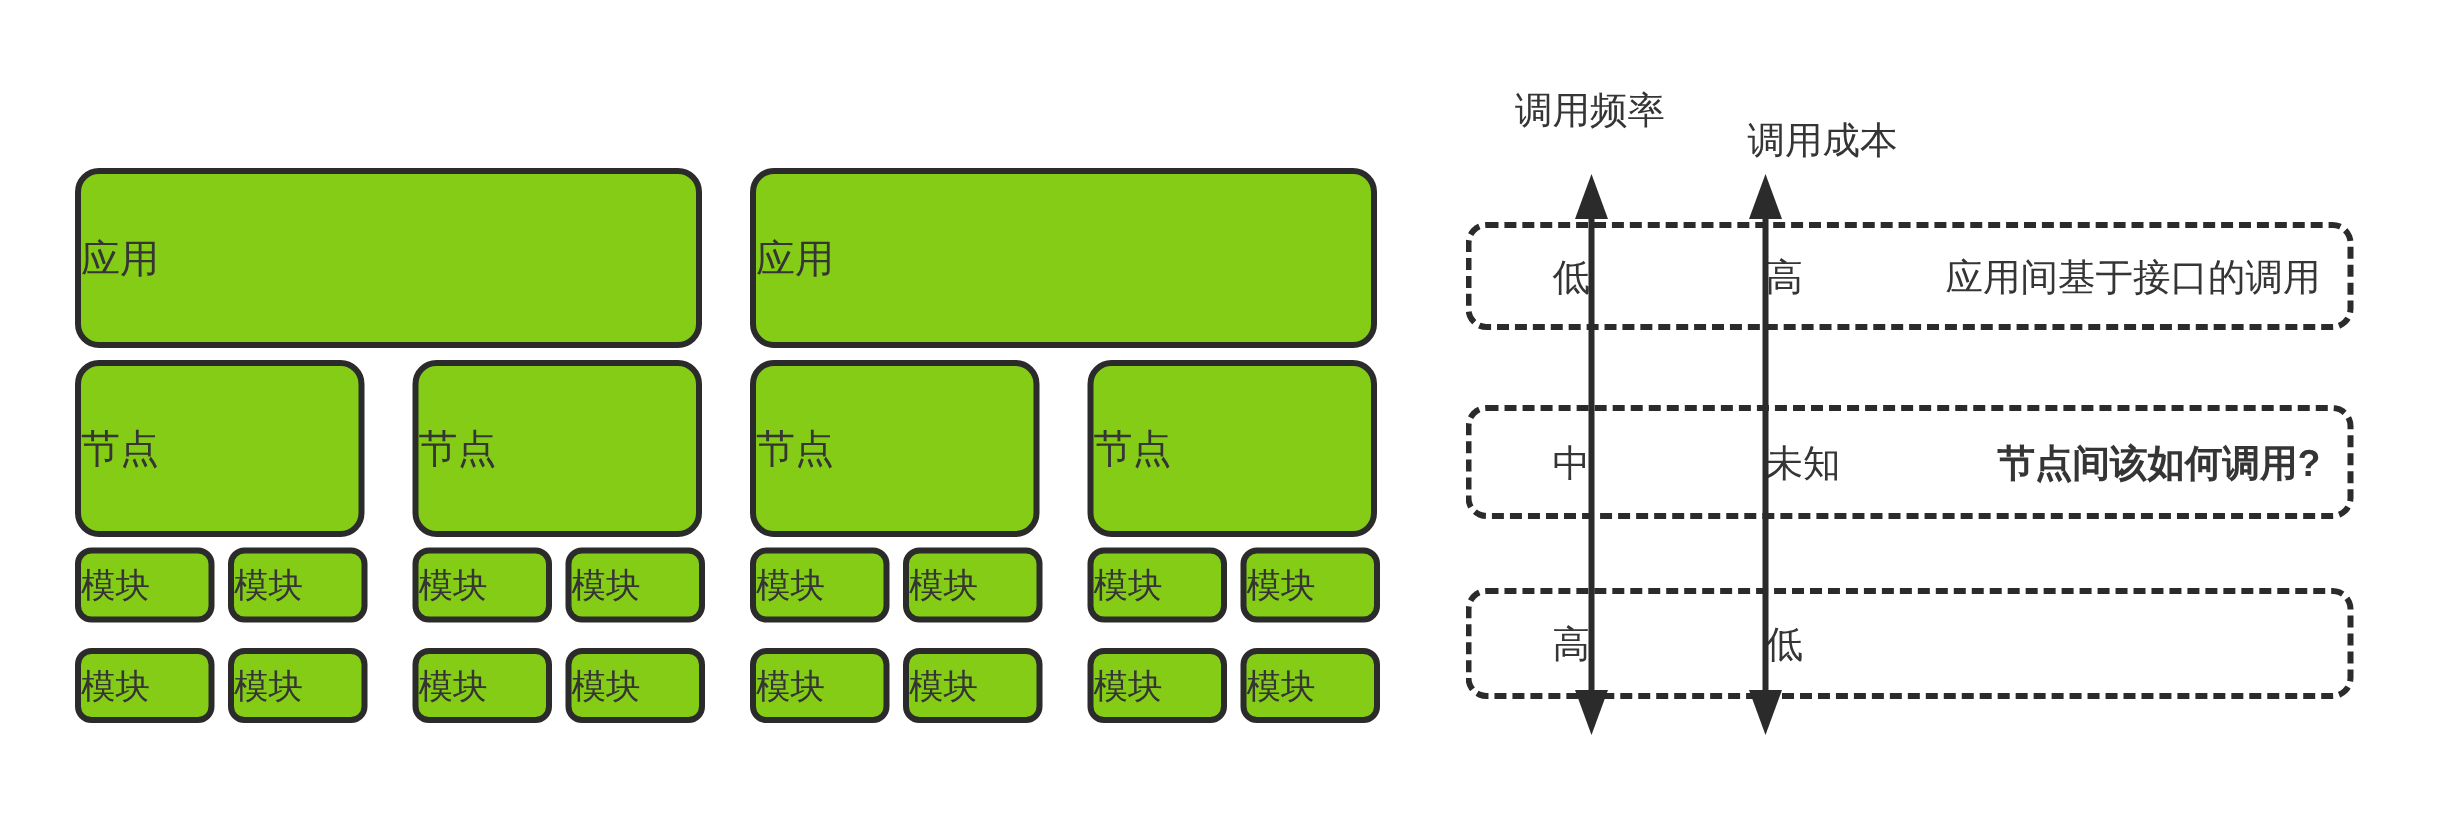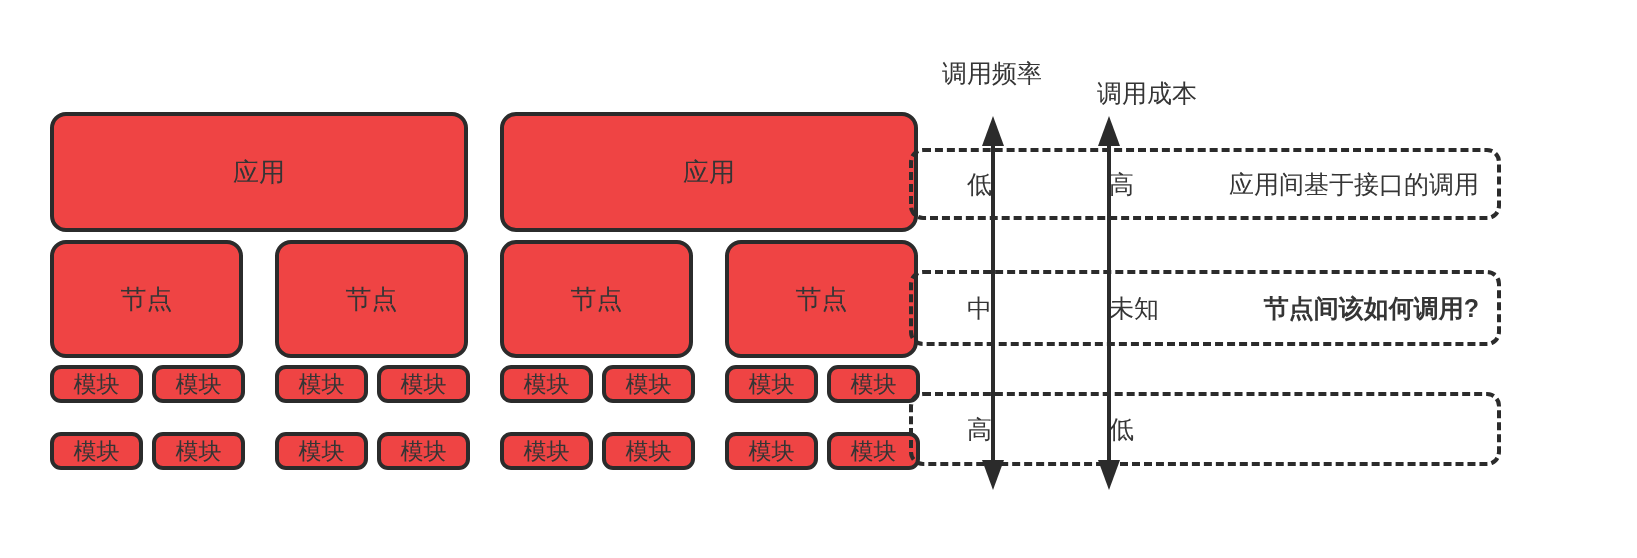--- a/index.html
+++ b/index.html
@@ -16,55 +16,55 @@
   
   .cluster{position:absolute;top:112px;width:418px;height:378px;}
   .cluster.g1{left:50px;}
   .cluster.g2{left:500px;}
 
   .box{
     position:absolute;
     box-sizing:border-box;
     border:4px solid #2b2b2b;
     border-radius:14px;
-    background:#ef4444;
+    background:#84cc16;
     display:flex;
     align-items:center;
-    justify-content:center;
+    justify-content:flex-start;
     color:#353535;
   }
   .app-box{
     left:0;top:0;width:418px;height:120px;
     font-size:26px;
     border-radius:16px;
   }
   .node-box{
     top:128px;width:193px;height:118px;
     font-size:26px;
     border-radius:16px;
   }
   .node-box.n1{left:0;}
   .node-box.n2{left:225px;}
 
   .mod-box{
-    width:93px;height:38px;
+    width:93px;height:50px;
     font-size:23px;
     border-radius:11px;
     border-width:4px;
   }
   
   .mod-c0{left:0;}
   .mod-c1{left:102px;}
   .mod-c2{left:225px;}
   .mod-c3{left:327px;}
   .mod-r0{top:253px;}
   .mod-r1{top:320px;}
 
   
-  .legend{position:absolute;left:904px;top:0;width:600px;height:466px;}
+  .legend{position:absolute;left:972px;top:0;width:600px;height:466px;}
 
   .legend-head{
     position:absolute;
     top:57px;
     font-size:25px;
     color:#353535;
     text-align:center;
     white-space:nowrap;
   }
   .legend-head.h1{left:8px;width:160px;}

